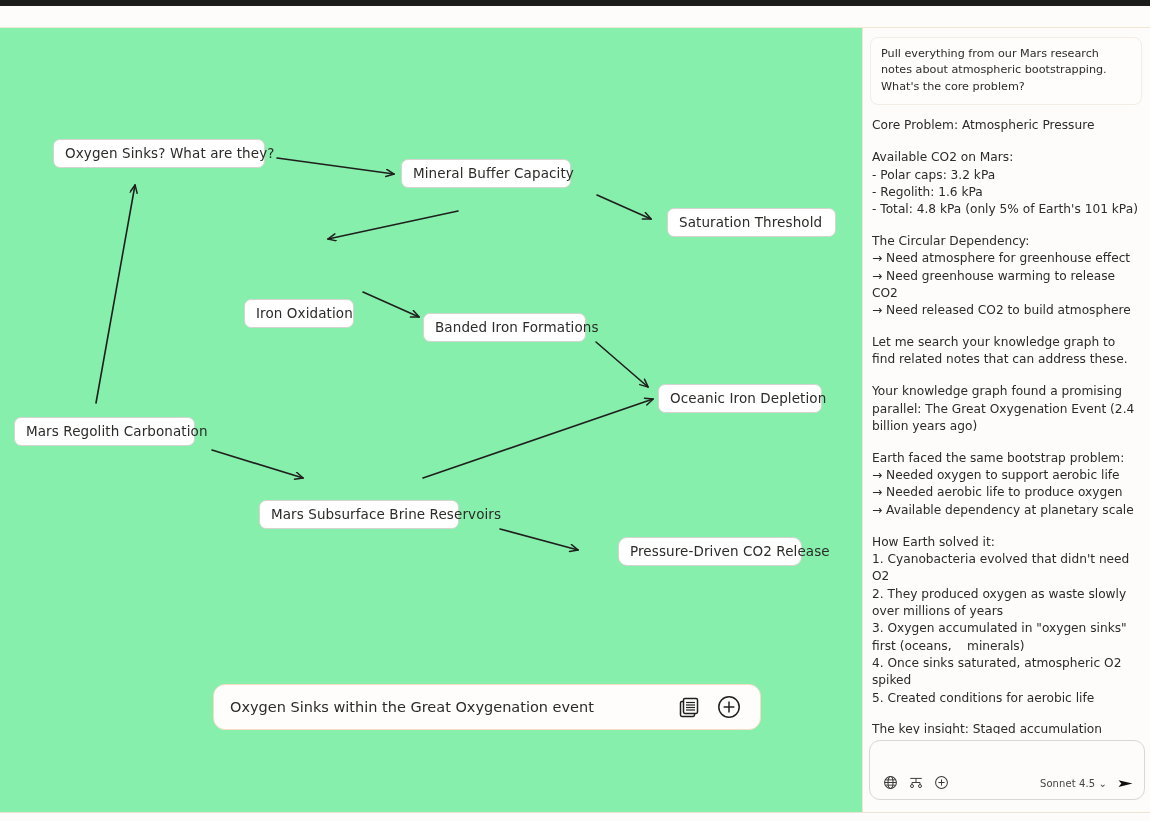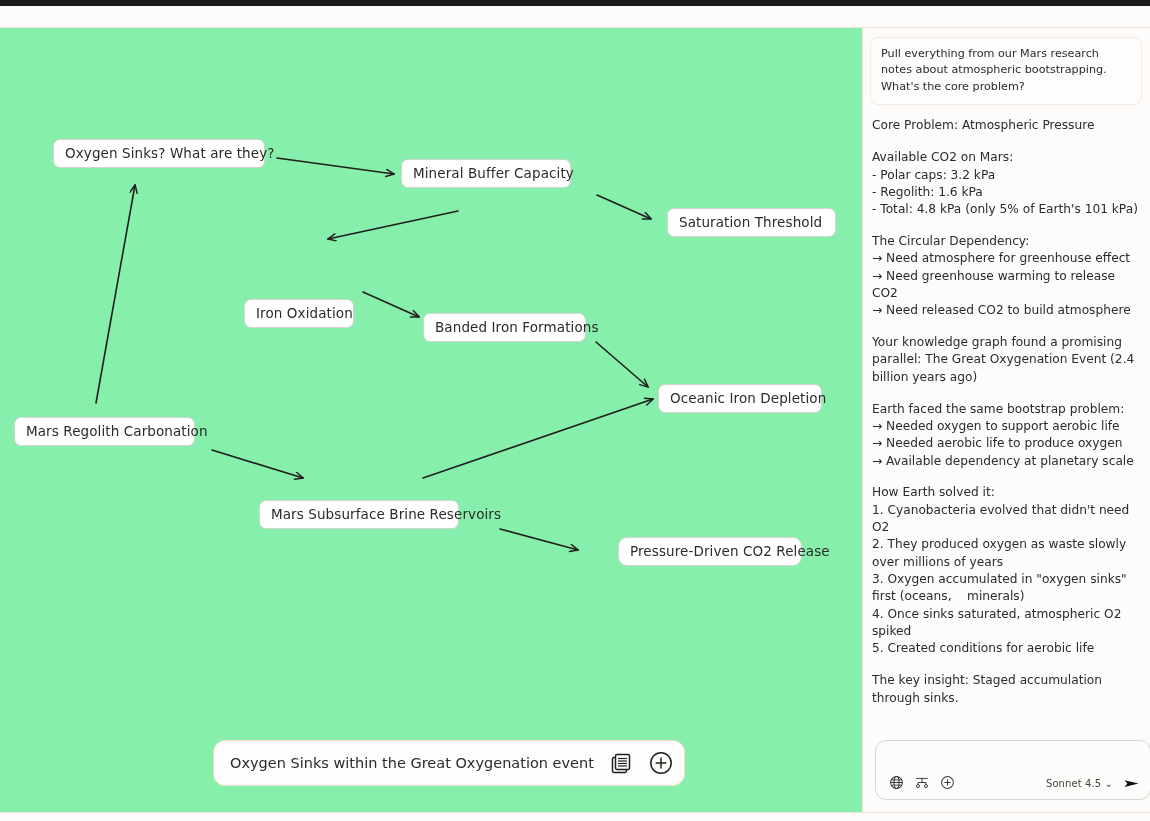--- a/index.html
+++ b/index.html
@@ -146,21 +146,21 @@
     line-height: 1.42;
     color: #2b2b29;
     margin: 0 0 0 2px;
     white-space: pre-wrap;
   }
   .msg-block { margin-bottom: 14.5px; }
 
   
   #composer {
     position: absolute;
-    left: 12px;
+    left: 6px;
     top: 712px;
     width: 276px;
     height: 60px;
     box-sizing: border-box;
     background: #fdfcfb;
     border: 1px solid #d9d7d3;
     border-radius: 11px;
   }
   .composer-tools {
     position: absolute;
@@ -221,21 +221,21 @@
         <div class="node" style="left: 401px; top: 131px; width: 170px; height: 29px;">Mineral Buffer Capacity</div>
         <div class="node" style="left: 667px; top: 180px; width: 169px; height: 29px;">Saturation Threshold</div>
         <div class="node" style="left: 244px; top: 235px; width: 110px; height: 29px; margin-top: 36px;">Iron Oxidation</div>
         <div class="node" style="left: 423px; top: 285px; width: 163px; height: 29px;">Banded Iron Formations</div>
         <div class="node" style="left: 658px; top: 356px; width: 164px; height: 29px;">Oceanic Iron Depletion</div>
         <div class="node" style="left: 14px; top: 389px; width: 181px; height: 29px;">Mars Regolith Carbonation</div>
         <div class="node" style="left: 251px; top: 472px; width: 200px; height: 29px; margin-left: 8px;">Mars Subsurface Brine Reservoirs</div>
         <div class="node" style="left: 618px; top: 509px; width: 184px; height: 29px; border-radius: 9px;">Pressure-Driven CO2 Release</div>
       </div>
 
-    <div class="pill" id="canvas-pill" style="left: 213px; top: 712px; width: 472px; height: 46px;">
+    <div class="pill" id="canvas-pill" style="left: 213px; top: 656px; width: 548px; height: 46px;">
       <span class="pill-label">Oxygen Sinks within the Great Oxygenation event</span>
       <span class="pill-icon">
         <svg width="26" height="26" viewBox="0 0 26 26">
           <rect x="4.5" y="7.5" width="14" height="15" rx="1.4" fill="#ffffff" stroke="#1f1f1d" stroke-width="1.5"></rect>
           <rect x="7.5" y="4.5" width="14" height="15" rx="1.4" fill="#ffffff" stroke="#1f1f1d" stroke-width="1.5"></rect>
           <line x1="10" y1="8.5" x2="19" y2="8.5" stroke="#1f1f1d" stroke-width="1.2"></line>
           <line x1="10" y1="11" x2="19" y2="11" stroke="#1f1f1d" stroke-width="1.2"></line>
           <line x1="10" y1="13.5" x2="19" y2="13.5" stroke="#1f1f1d" stroke-width="1.2"></line>
           <line x1="10" y1="16" x2="19" y2="16" stroke="#1f1f1d" stroke-width="1.2"></line>
         </svg>
@@ -259,20 +259,21 @@
       <div id="assistant-blocks">
           <div class="msg msg-block">Core Problem: Atmospheric Pressure</div>
           <div class="msg msg-block">Available CO2 on Mars:
 - Polar caps: 3.2 kPa
 - Regolith: 1.6 kPa
 - Total: 4.8 kPa (only 5% of Earth's 101 kPa)</div>
           <div class="msg msg-block">The Circular Dependency:
 → Need atmosphere for greenhouse effect
 → Need greenhouse warming to release CO2
 → Need released CO2 to build atmosphere</div>
+          <div class="msg msg-block">Let me search your knowledge graph to find related notes that can address these.</div>
           <div class="msg msg-block">Your knowledge graph found a promising parallel: The Great Oxygenation Event (2.4 billion years ago)</div>
           <div class="msg msg-block">Earth faced the same bootstrap problem:
 → Needed oxygen to support aerobic life
 → Needed aerobic life to produce oxygen
 → Available dependency at planetary scale</div>
           <div class="msg msg-block">How Earth solved it:
 1. Cyanobacteria evolved that didn't need O2
 2. They produced oxygen as waste slowly over millions of years
 3. Oxygen accumulated in "oxygen sinks" first (oceans,    minerals)
 4. Once sinks saturated, atmospheric O2 spiked

